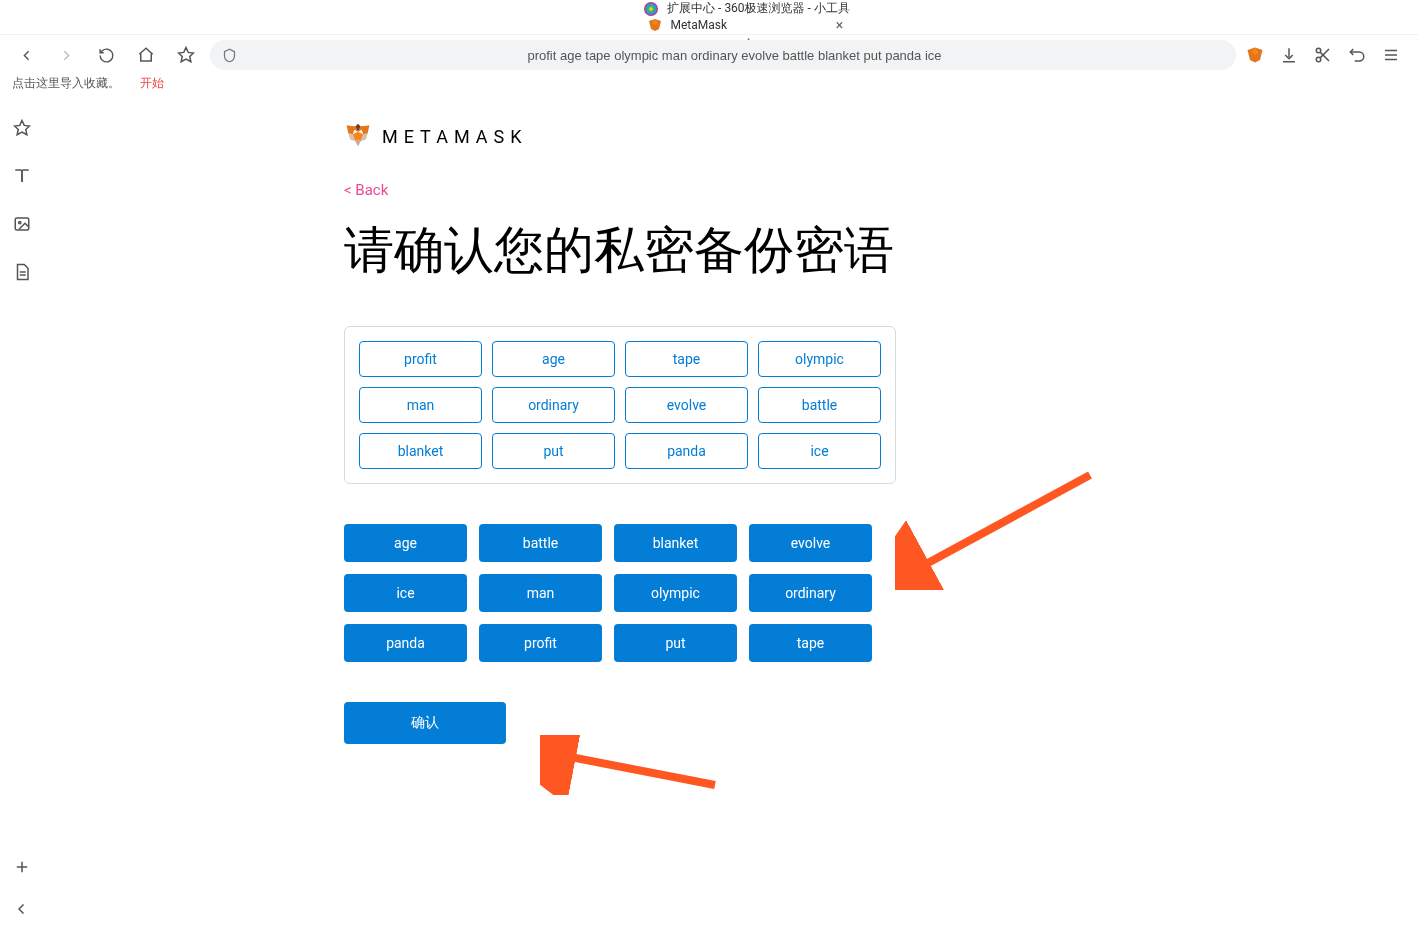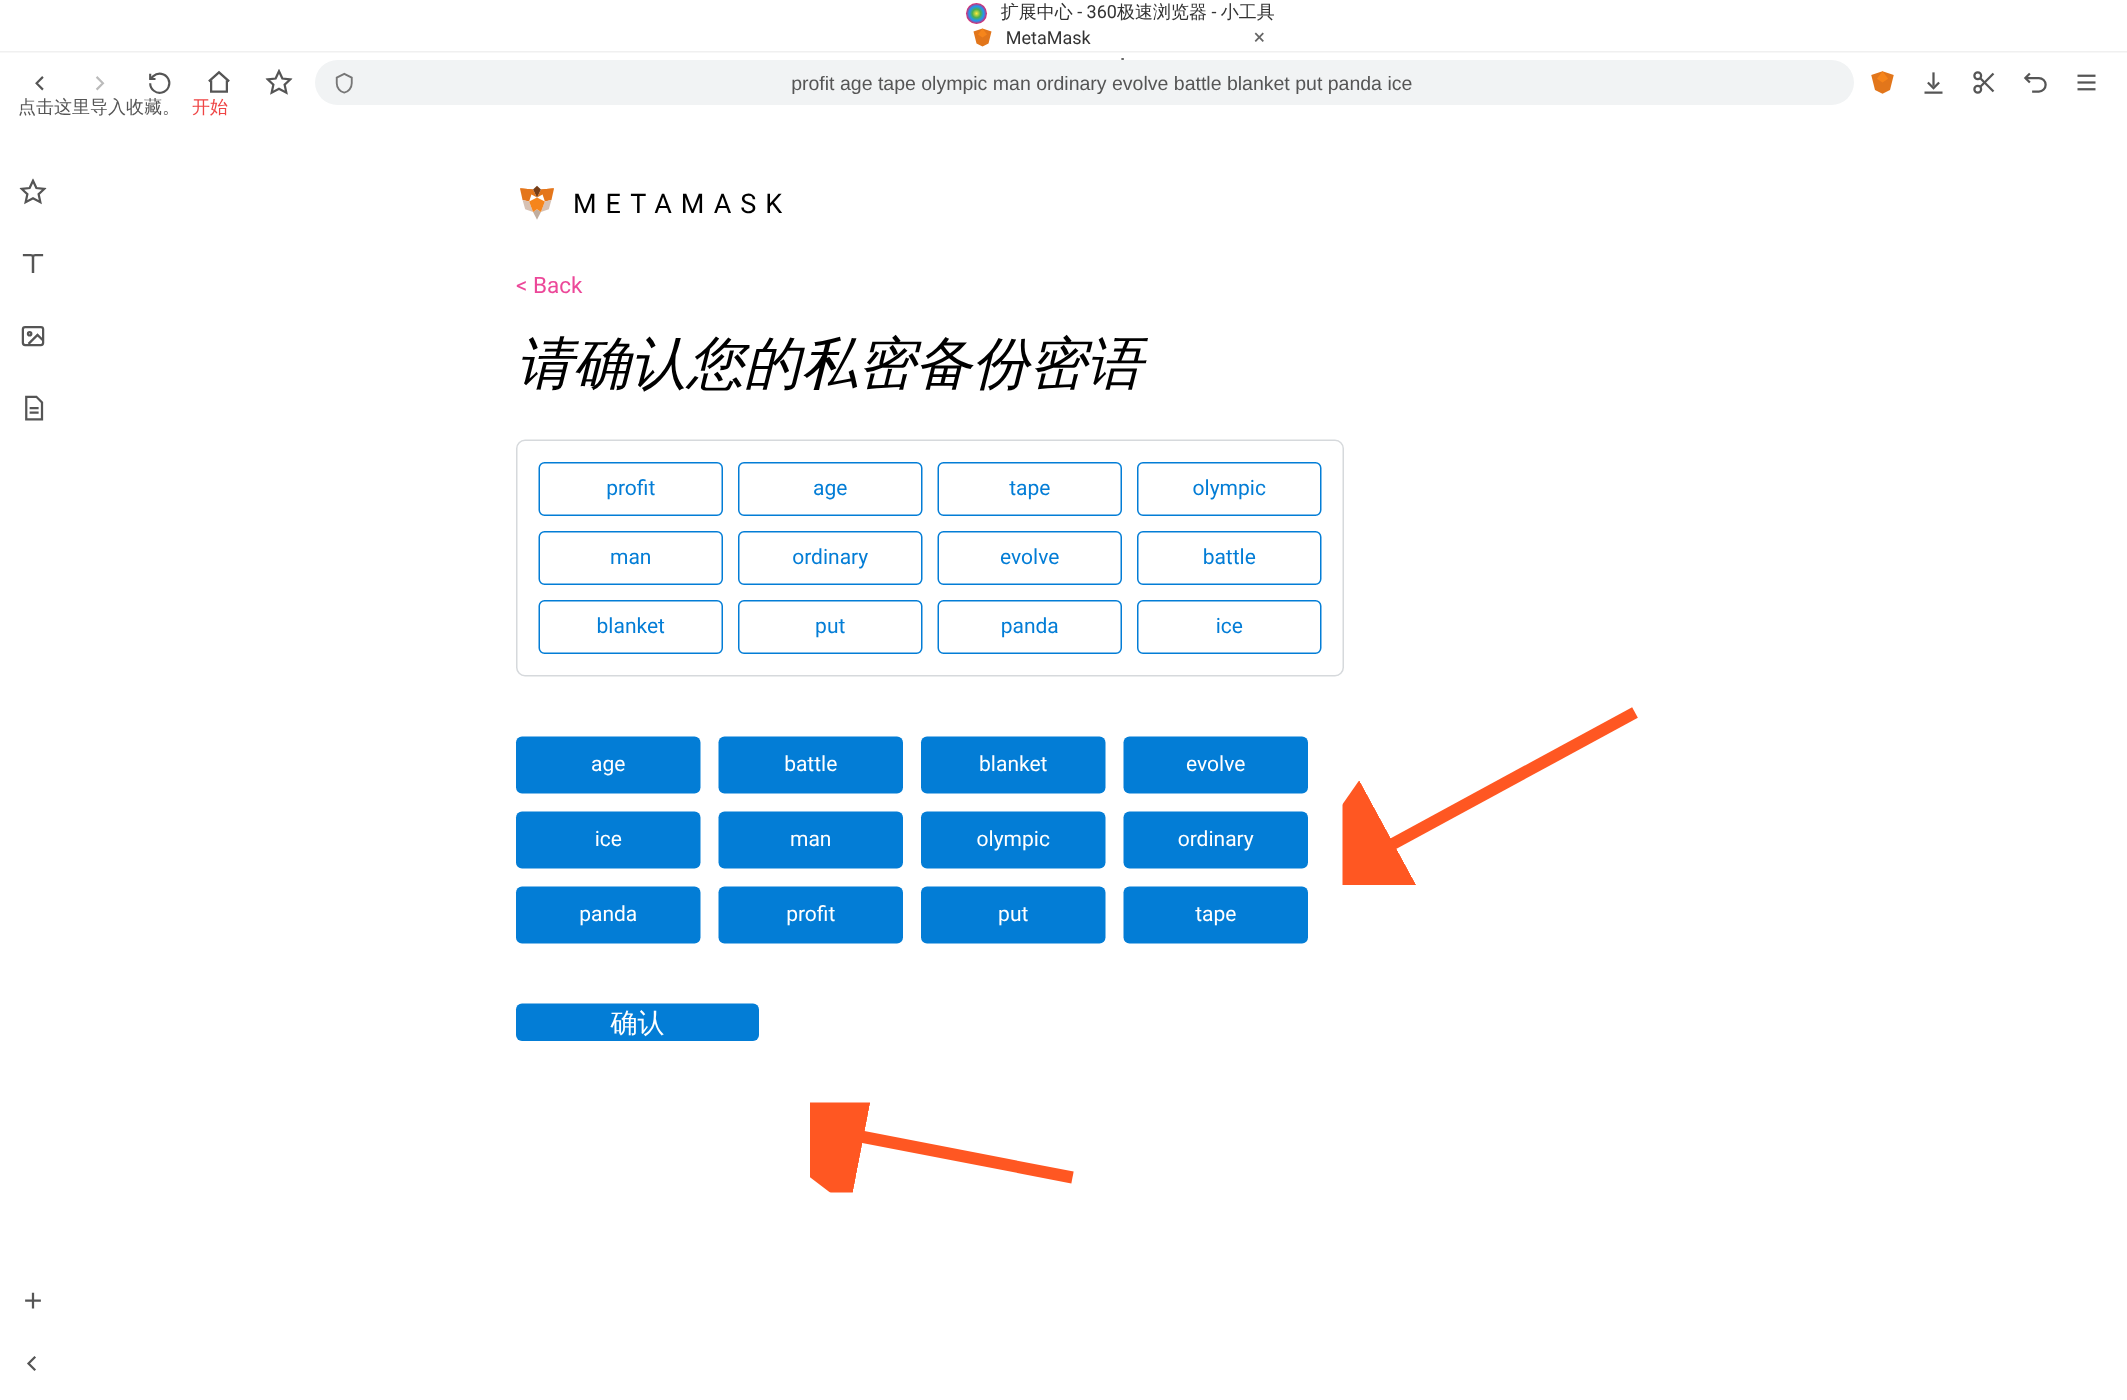--- a/index.html
+++ b/index.html
@@ -19,48 +19,48 @@
     
     
     .addr-row { position: absolute; top: 35px; left: 0; right: 0; height: 40px; display: flex; align-items: center; padding: 0 10px; gap: 8px; }
     .nav-btn { width: 32px; height: 32px; display: flex; align-items: center; justify-content: center; cursor: pointer; color: #555; }
     .addr-bar { flex: 1; height: 30px; background: #f1f3f4; border-radius: 16px; display: flex; align-items: center; padding: 0 12px; gap: 8px; font-size: 13px; color: #555; }
     .addr-bar input { flex: 1; border: none; background: transparent; outline: none; font-size: 13px; color: #555; text-align: center; }
     .toolbar-right { display: flex; align-items: center; gap: 12px; padding-right: 6px; }
     .toolbar-icon { width: 22px; height: 22px; display: flex; align-items: center; justify-content: center; cursor: pointer; color: #555; }
     
     
-    .bookmark-row { position: absolute; top: 60px; left: 0; right: 0; height: 22px; display: flex; align-items: center; padding: 0 12px; font-size: 12px; color: #555; gap: 8px; }
+    .bookmark-row { position: absolute; top: 72px; left: 0; right: 0; height: 22px; display: flex; align-items: center; padding: 0 12px; font-size: 12px; color: #555; gap: 20px; }
     .bookmark-row a { color: #ef4444; text-decoration: none; }
     
     
     .left-sidebar { position: absolute; top: 100px; left: 0; width: 44px; bottom: 0; display: flex; flex-direction: column; align-items: center; padding-top: 18px; gap: 28px; }
     .side-icon { width: 20px; height: 20px; color: #555; display: flex; align-items: center; justify-content: center; cursor: pointer; }
     .side-bottom { margin-top: auto; margin-bottom: 14px; display: flex; flex-direction: column; gap: 22px; align-items: center; }
     
     
     .main { position: absolute; top: 100px; left: 44px; right: 0; bottom: 0; overflow-y: auto; }
     .content { max-width: 620px; margin-left: 300px; padding-top: 22px; }
     
     .logo-row { display: flex; align-items: center; gap: 10px; margin-bottom: 30px; }
     .fox-logo { width: 28px; height: 28px; }
     .logo-text { font-size: 18px; font-weight: 400; letter-spacing: 6px; color: #000; }
     
     .back-link { font-size: 15px; color: #ec4899; cursor: pointer; display: inline-block; margin-bottom: 18px; }
     
-    .title { font-size: 38px; font-weight: 400; color: #000; margin-bottom: 25px; font-style: italic; }
+    .title { font-size: 50px; font-weight: 400; color: #000; margin-bottom: 42px; }
     .subtitle { font-size: 15px; color: #333; margin-bottom: 30px; }
     
     .selected-box { border: 1px solid #d6d9dc; border-radius: 6px; padding: 14px; display: grid; grid-template-columns: repeat(4, 1fr); gap: 10px; margin-bottom: 40px; width: 552px; }
     .word-chip-outline { border: 1px solid #037dd6; border-radius: 4px; height: 36px; display: flex; align-items: center; justify-content: center; font-size: 14px; color: #037dd6; cursor: pointer; background: #fff; }
     
     .options-grid { display: grid; grid-template-columns: repeat(4, 1fr); gap: 12px; width: 528px; margin-bottom: 40px; }
     .word-chip-solid { background: #037dd6; border-radius: 4px; height: 38px; display: flex; align-items: center; justify-content: center; font-size: 14px; color: #fff; cursor: pointer; }
     
-    .confirm-btn { width: 162px; height: 25px; background: #037dd6; color: #fff; border: none; border-radius: 4px; font-size: 18px; cursor: pointer; }
+    .confirm-btn { width: 162px; height: 42px; background: #037dd6; color: #fff; border: none; border-radius: 4px; font-size: 14px; cursor: pointer; }
     
     
     .arrow { position: absolute; }
     .arrow svg { display: block; }
     
     
     svg { display: block; }
   </style>
 </head>
 <body>

